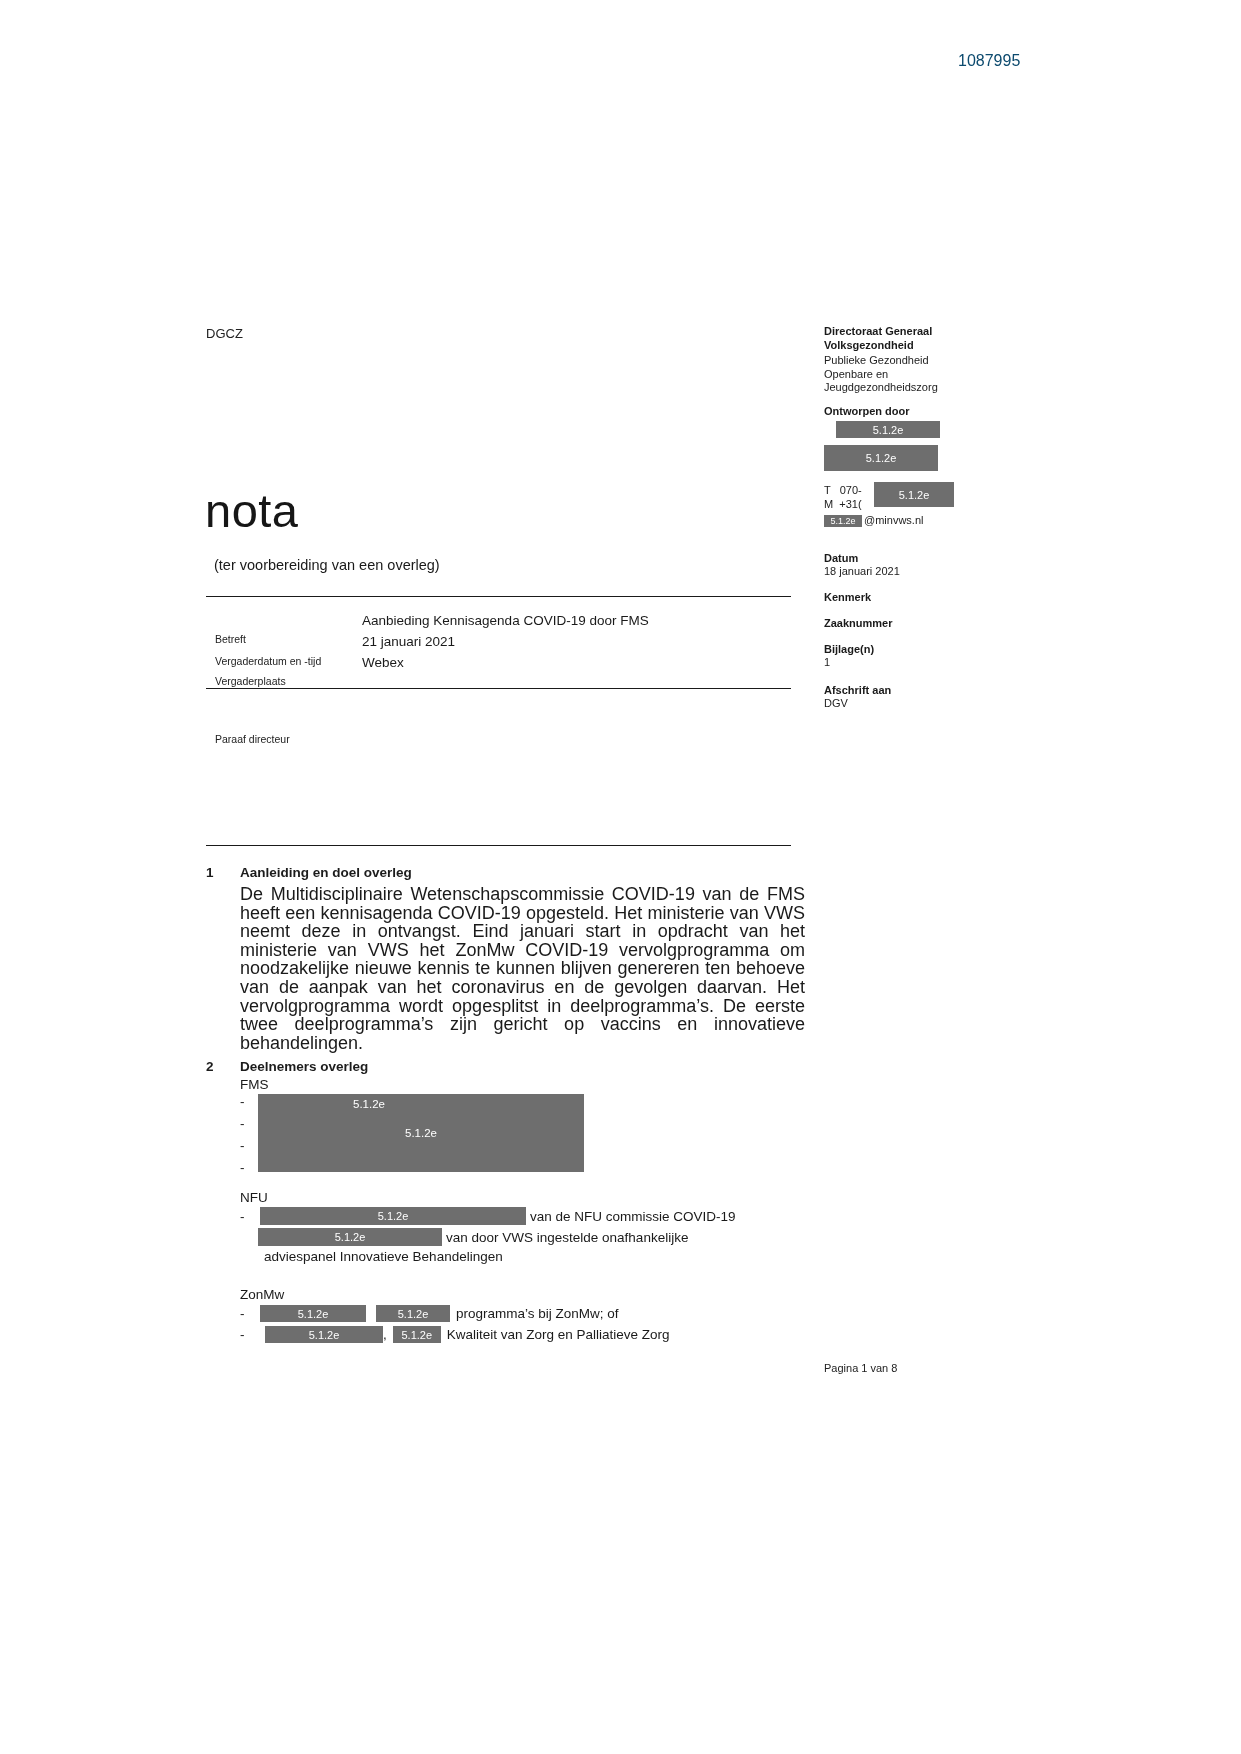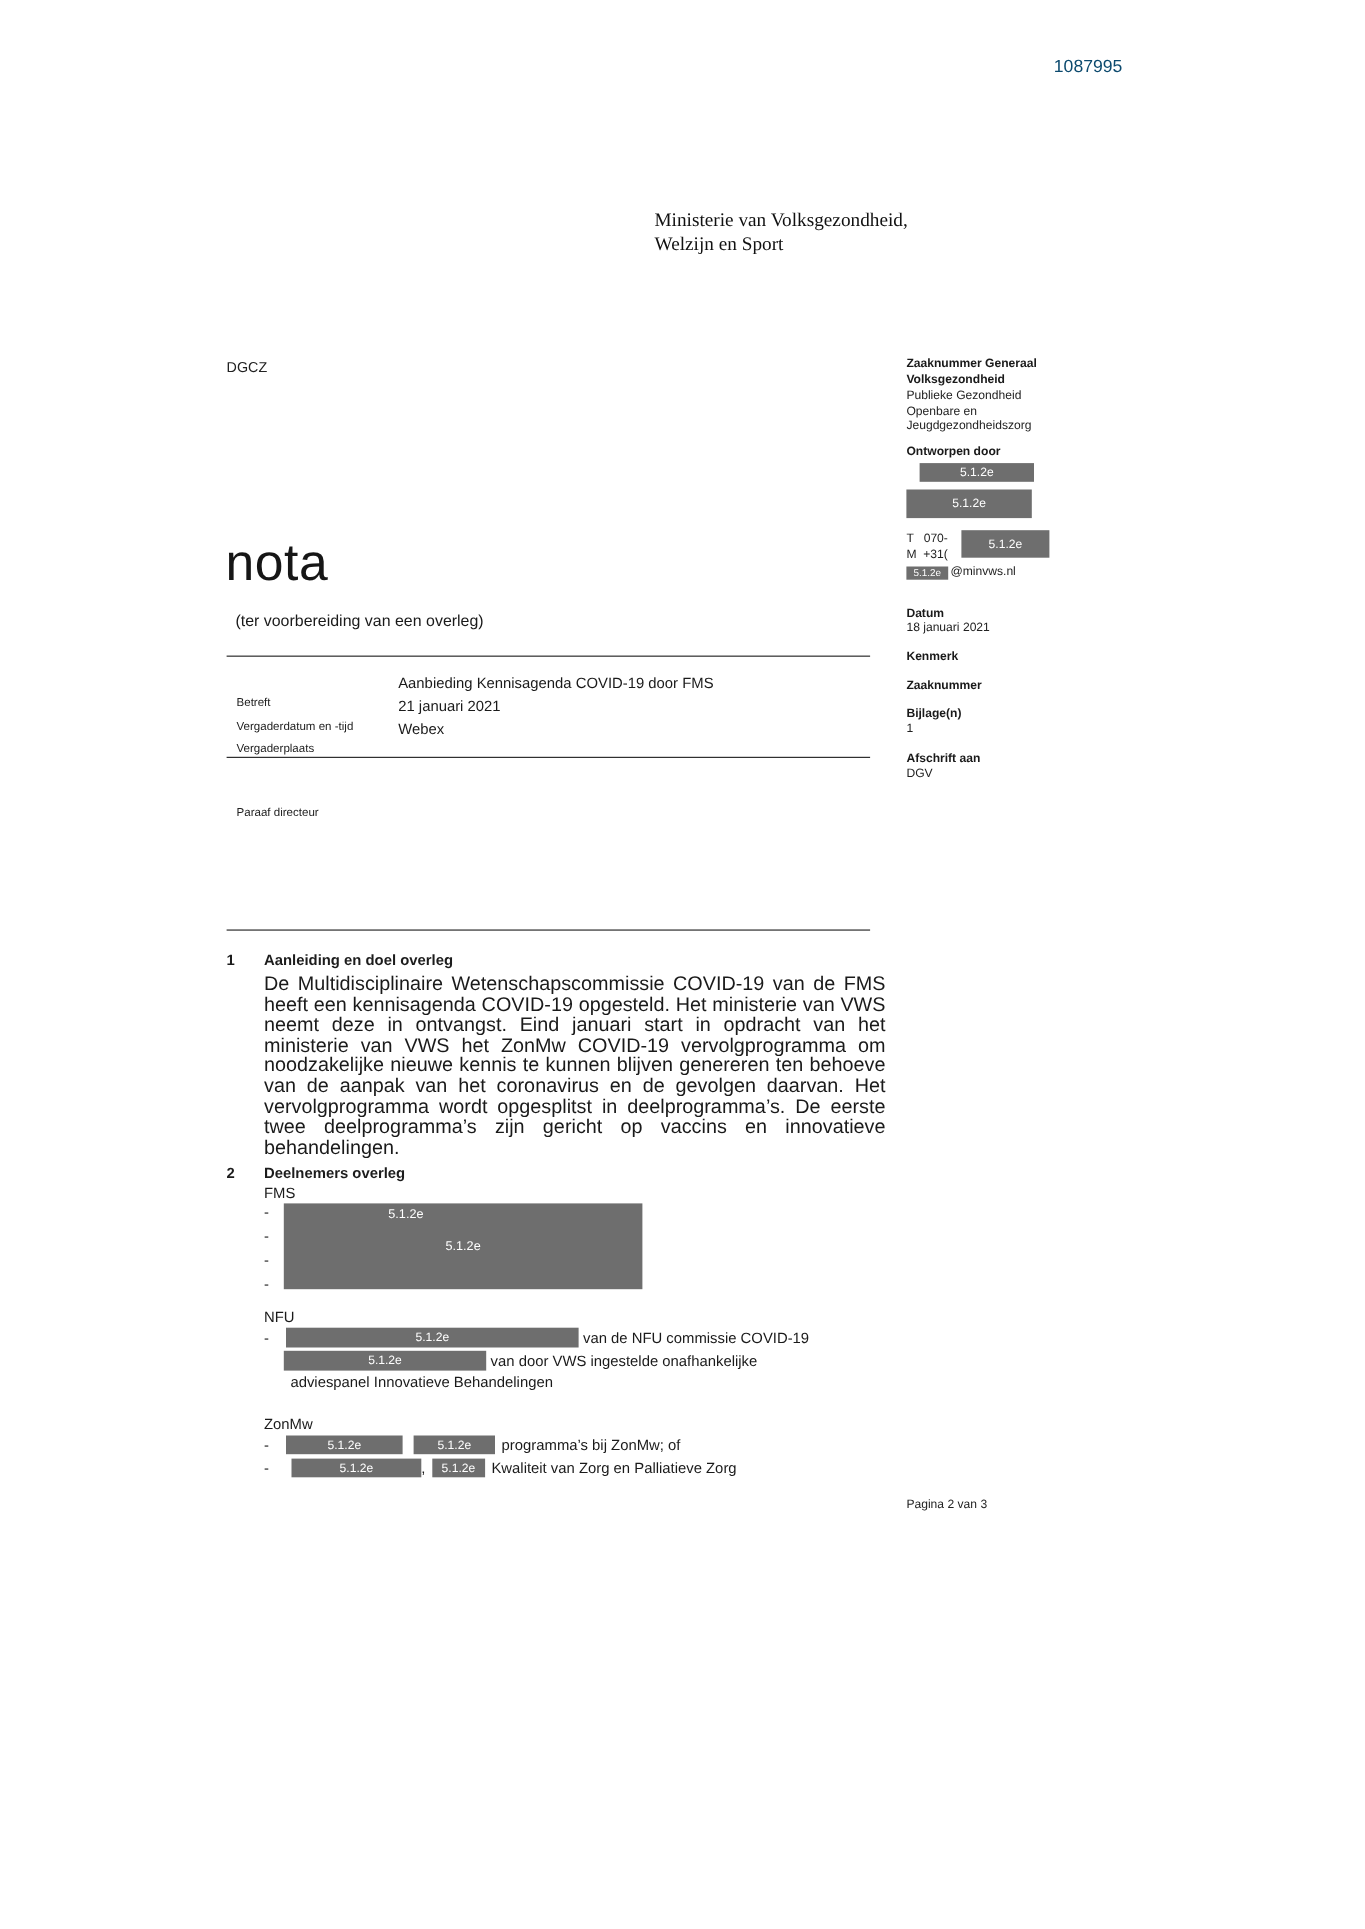--- a/index.html
+++ b/index.html
@@ -187,29 +187,25 @@
     color: #222;
   }
 </style>
 </head>
 <body>
 
 <div class="page">
 
   <div class="abs doc-number">1087995</div>
 
-  <div class="abs ministry">
-    <div>Ministerie van Volksgezondheid,</div>
-    <div>Welzijn en Sport</div>
-  </div>
 
   <div class="abs left-label">DGCZ</div>
 
   <div class="abs sidebar">
-    <div class="b">Zaaknummer Generaal</div>
+    <div class="b">Directoraat Generaal</div>
     <div class="b">Volksgezondheid</div>
     <div class="mt2">Publieke Gezondheid</div>
     <div>Openbare en</div>
     <div>Jeugdgezondheidszorg</div>
 
     <div class="b mt10">Ontworpen door</div>
     <div>
       <span class="redact sb-box1">5.1.2e</span>
     </div>
     <div>
@@ -310,15 +306,15 @@
   </div>
 
   <div class="list-row" style="left:240px; top:1326px">
     <span class="dash dash-w25">-</span>
     <span class="redact rb17" style="width:118px">5.1.2e</span>
     <span class="gap6">,</span>
     <span class="redact rb17 gap6" style="width:48px">5.1.2e</span>
     <span>Kwaliteit van Zorg en Palliatieve Zorg</span>
   </div>
 
-  <div class="abs footer-page">Pagina 2 van 3</div>
+  <div class="abs footer-page">Pagina 1 van 8</div>
 
 </div>
 
 </body></html>

